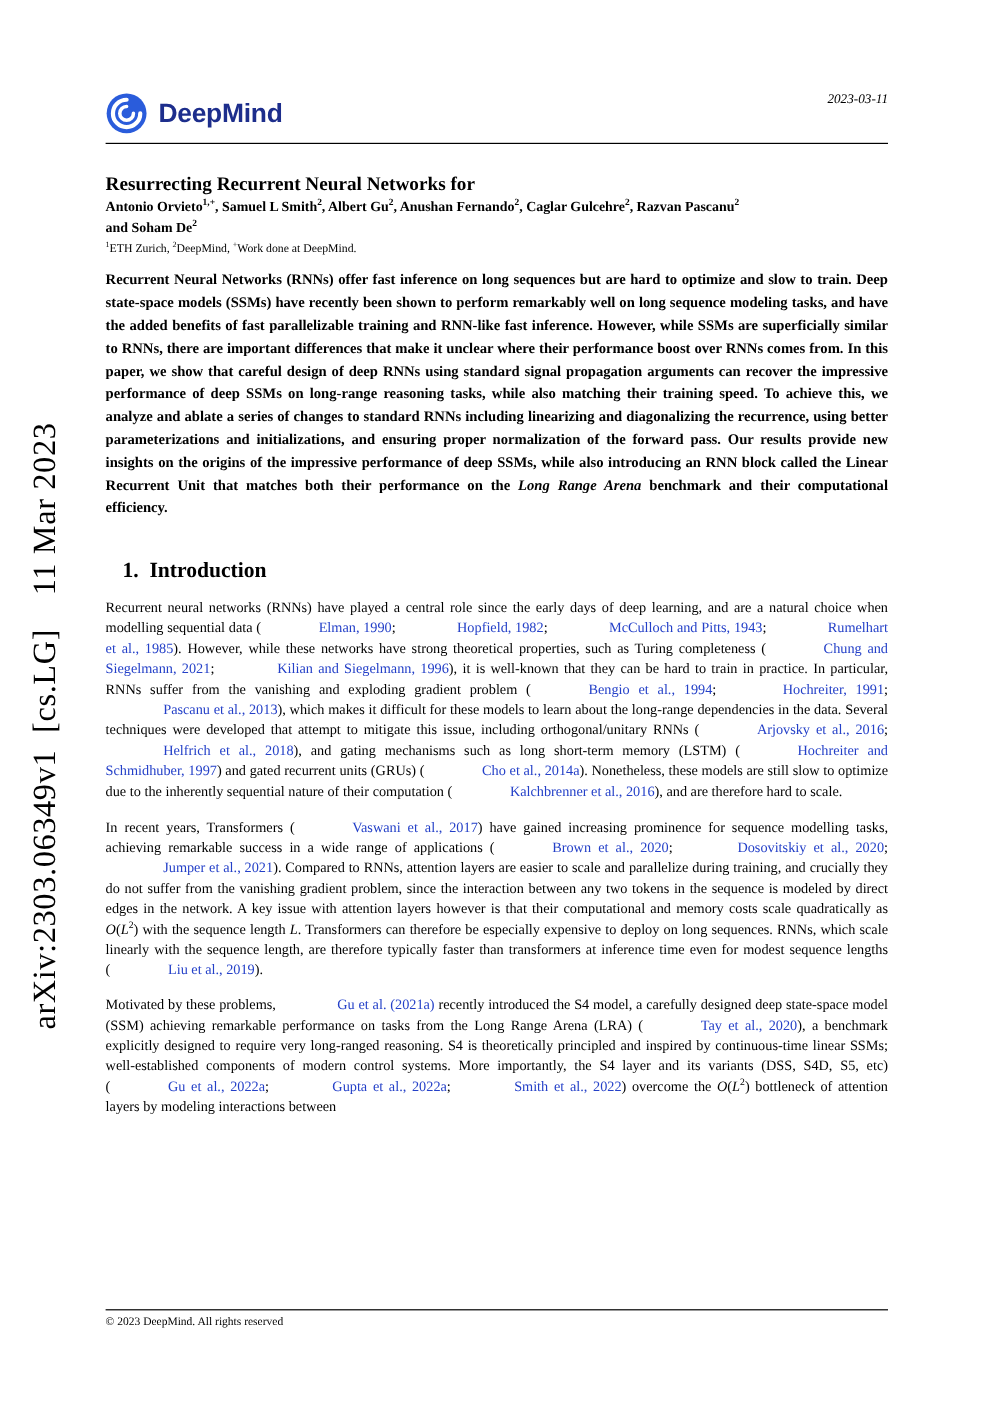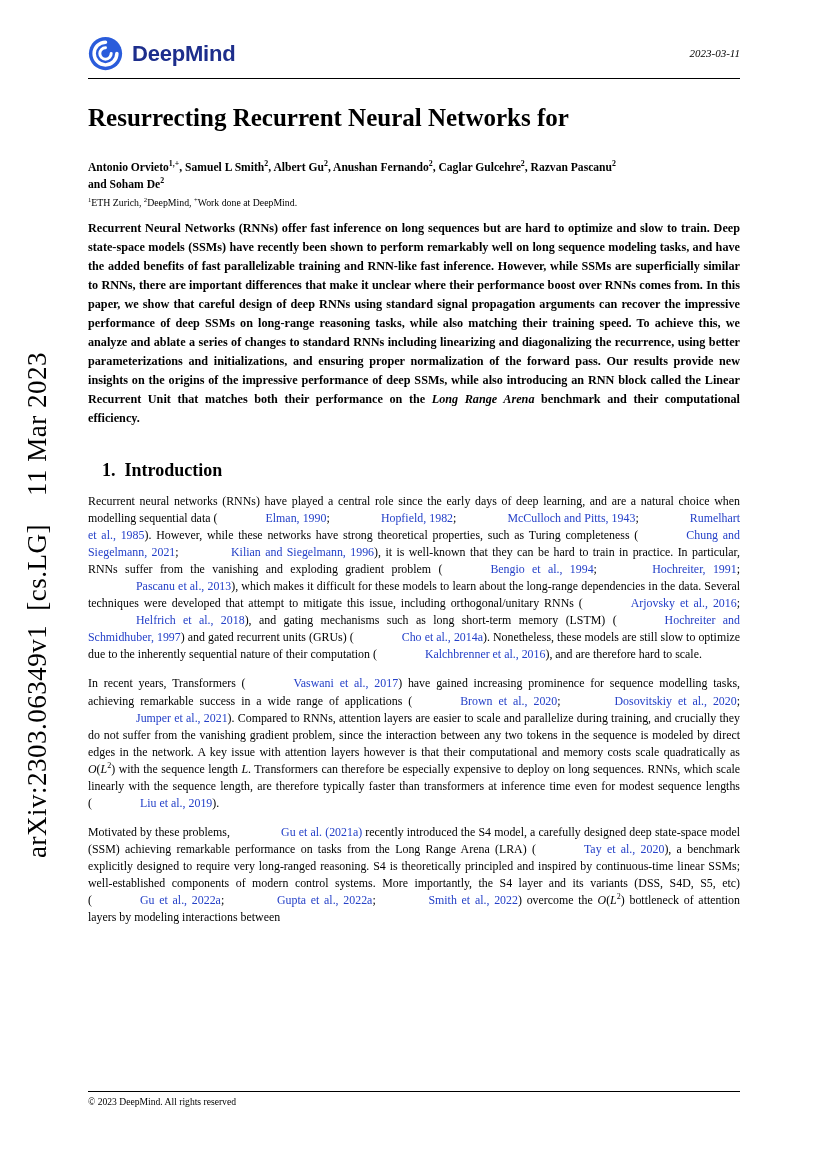--- a/index.html
+++ b/index.html
@@ -29,22 +29,22 @@
     color:#000;
   }
   .content{
     position:absolute;
     left:88px;top:0;
     width:652px;
   }
   .header{
     display:flex;
     justify-content:space-between;
-    align-items:center;
-    padding-top:36px;
+    align-items:flex-start;
+    padding-top:77px;
   }
   .logo{display:flex;align-items:center;gap:9px;}
   .logo-icon{width:35px;height:35px;display:inline-block;}
   .logo-icon svg{display:block;width:100%;height:100%;}
   .logo-word{
     font-family:"Liberation Sans",sans-serif;
     font-weight:700;
     font-size:22px;
     color:var(--logo-text);
     letter-spacing:-.2px;
@@ -54,32 +54,32 @@
     font-style:italic;
     padding-bottom:2px;
   }
   .rule{
     border:none;
     border-top:1.2px solid #000;
     margin:7px 0 0;
   }
   .title{
     margin:24px 0 0;
-    font-size:25px;
+    font-size:16px;
     font-weight:bold;
     line-height:1.22;
   }
   .title span{display:block;}
   .authors{
     margin:0;
     font-size:11.6px;
     font-weight:bold;
     line-height:1.5;
   }
-  .authors.first{margin-top:25px;}
+  .authors.first{}
   .affiliations{
     margin:3px 0 0;
     font-size:9.8px;
     line-height:1.4;
   }
   .abstract{
     margin:9px 0 0;
     font-weight:bold;
     font-size:12.2px;
     line-height:1.56;

